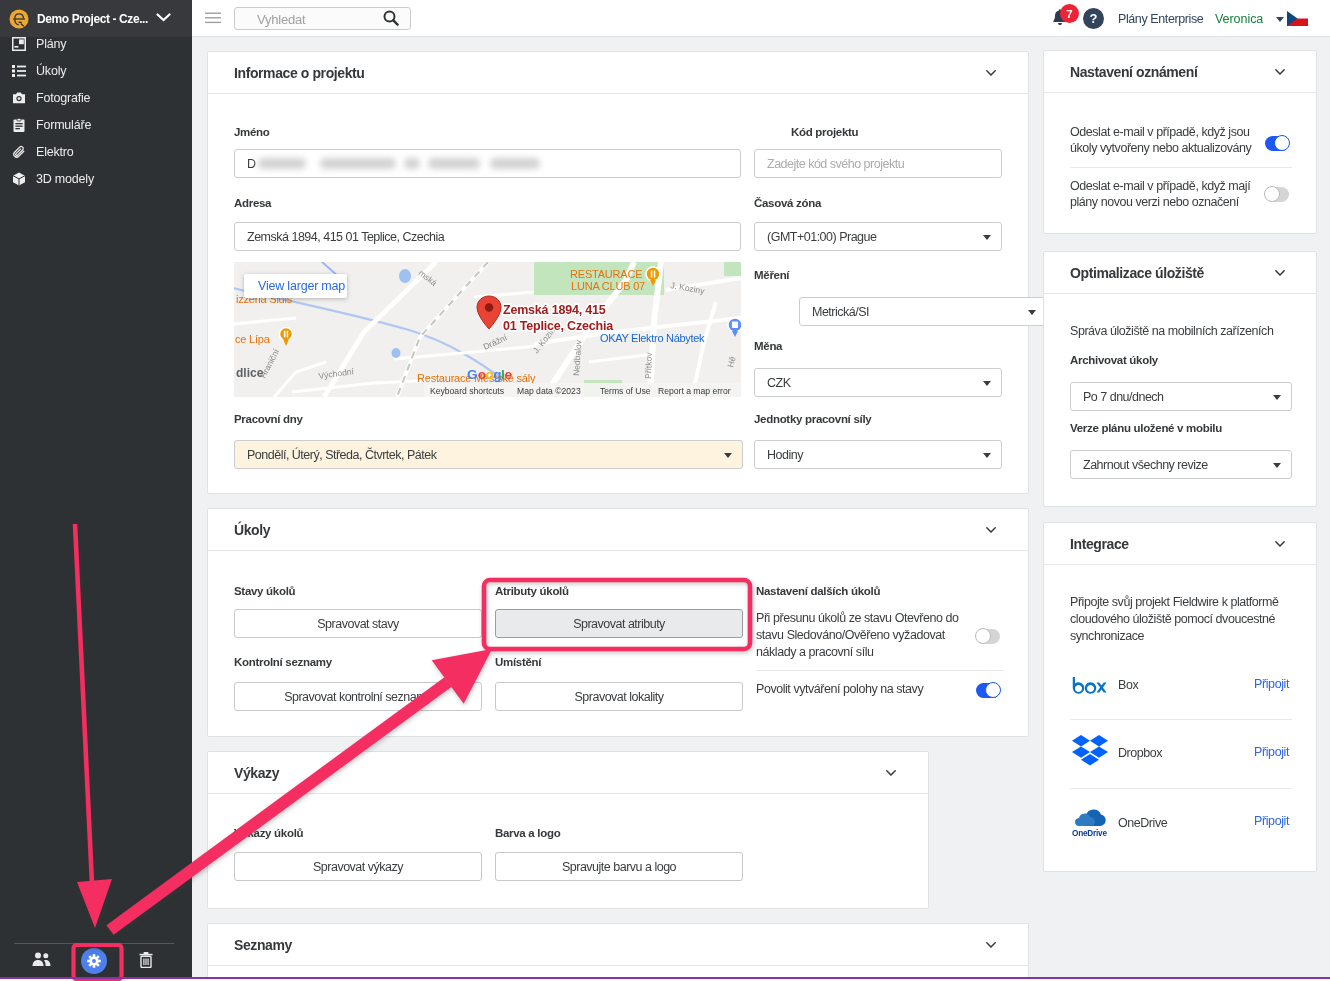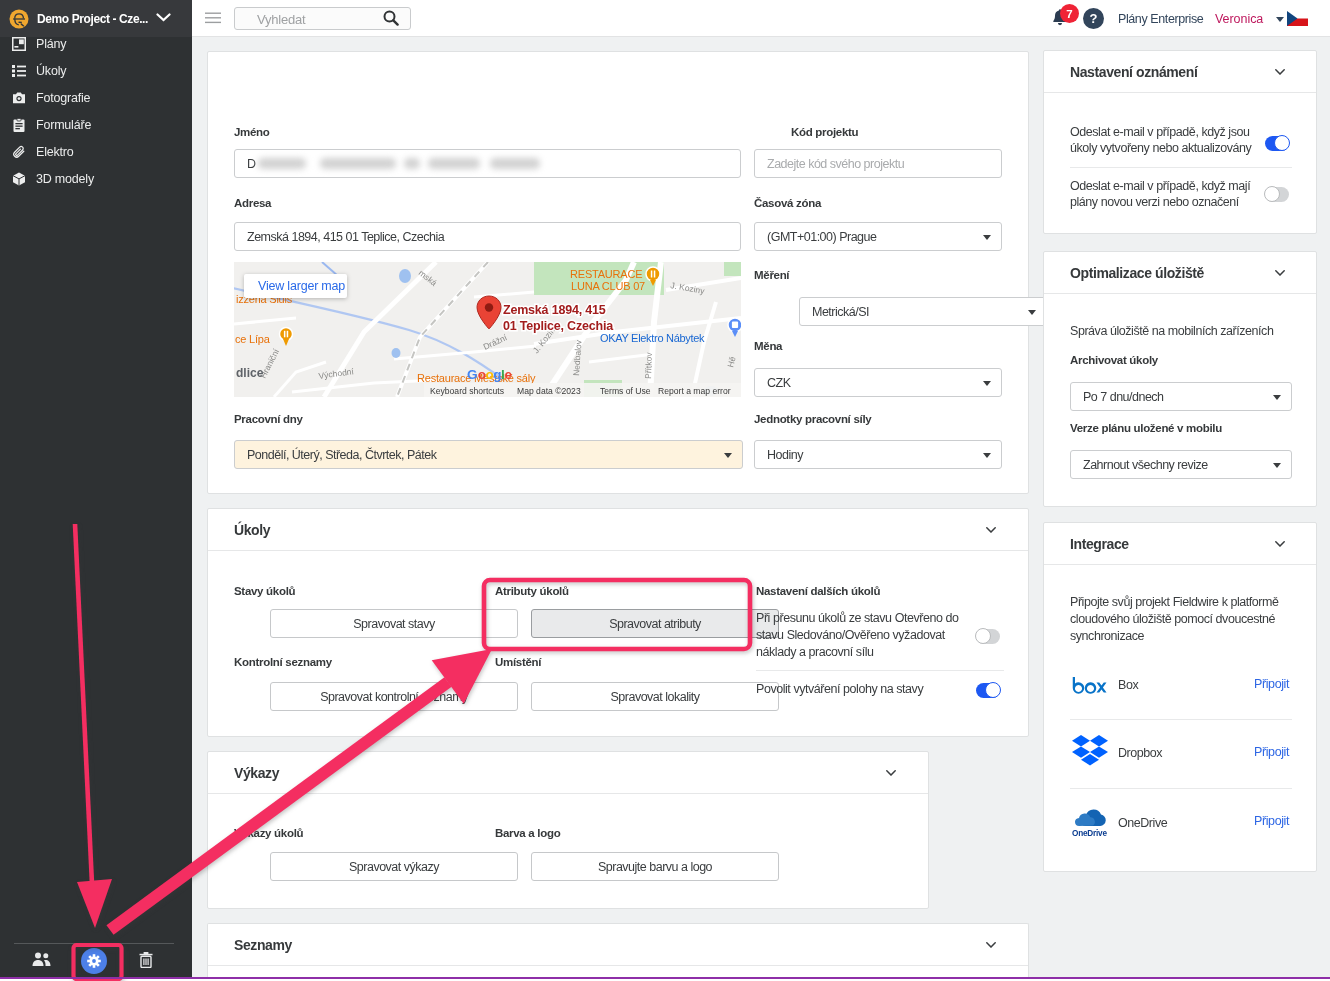--- a/index.html
+++ b/index.html
@@ -24,21 +24,21 @@
 .card { position:absolute; background:#fff; border:1px solid #dfe1e2; border-radius:2px; }
 .chead { position:absolute; left:0; top:0; right:0; height:42px; border-bottom:1px solid #e6e7e8; }
 .chead .t { position:absolute; left:26px; top:13px; font-size:14px; font-weight:bold; letter-spacing:-0.4px; color:#36393b; }
 .chev { position:absolute; width:12px; height:7px; }
 .lbl { position:absolute; font-size:11.5px; font-weight:bold; letter-spacing:-0.3px; color:#36393b; }
 .txt { position:absolute; font-size:12.5px; letter-spacing:-0.45px; color:#3a3d3f; }
 .inp { position:absolute; height:29px; background:#fff; border:1px solid #cbcdcf; border-radius:3px; font-size:12.5px; letter-spacing:-0.5px; color:#3a3d3f; display:flex; align-items:center; padding-left:12px; }
 .inp .ph2 { color:#a9abad; }
 .sel { position:absolute; height:29px; background:#fff; border:1px solid #cbcdcf; border-radius:3px; font-size:12.5px; letter-spacing:-0.5px; color:#3a3d3f; display:flex; align-items:center; padding-left:12px; }
 .sel:after { content:""; position:absolute; right:10px; top:12px; border-left:4px solid transparent; border-right:4px solid transparent; border-top:5px solid #3a3d3f; }
-.btn { position:absolute; height:29px; background:#fff; border:1px solid #c6c8ca; border-radius:3px; font-size:12.5px; letter-spacing:-0.5px; color:#3a3d3f; display:flex; align-items:center; justify-content:center;margin-left:36px; }
+.btn { position:absolute; height:29px; background:#fff; border:1px solid #c6c8ca; border-radius:3px; font-size:12.5px; letter-spacing:-0.5px; color:#3a3d3f; display:flex; align-items:center; justify-content:center; }
 .toggle { position:absolute; width:24px; height:15px; border-radius:8px; }
 .toggle .knob { position:absolute; top:-1px; width:16px; height:16px; border-radius:50%; background:#fff; border:1px solid #b9bbbd; }
 .ton { background:#1d58f2; }
 .ton .knob { left:8.5px; border-color:#1d58f2; }
 .toff { background:#d3d5d7; }
 .toff .knob { left:-1px; }
 .rowdiv { position:absolute; height:1px; background:#e8e9ea; }
 .link { position:absolute; font-size:12.5px; letter-spacing:-0.4px; color:#2d66e4; }
 </style>
 </head>
@@ -61,21 +61,21 @@
     <circle cx="6.5" cy="6.5" r="5" fill="none" stroke="#303335" stroke-width="2"></circle>
     <line x1="10.3" y1="10.3" x2="14.6" y2="14.6" stroke="#303335" stroke-width="2.4" stroke-linecap="round"></line>
   </svg>
   <svg class="abs" style="left:1051px;top:9px;" width="18" height="19" viewBox="0 0 20 21">
     <path d="M8.8 1.5 a1.2 1.2 0 0 1 2.4 0 c2.9 0.6 4.3 2.8 4.3 5.5 c0 3.6 0.8 5 1.9 6.2 a0.7 0.7 0 0 1 -0.5 1.2 h-13.8 a0.7 0.7 0 0 1 -0.5 -1.2 c1.1-1.2 1.9-2.6 1.9-6.2 c0-2.7 1.4-4.9 4.3-5.5 z" fill="#2c3c51"></path>
     <path d="M7.7 15.6 a2.3 2.3 0 0 0 4.6 0 z" fill="#2c3c51"></path>
   </svg>
   <div class="abs" style="left:1060px;top:4px;width:19px;height:19px;border-radius:50%;background:#ef2336;color:#fff;font-size:11.5px;font-weight:bold;display:flex;align-items:center;justify-content:center;">7</div>
   <div class="abs" style="left:1083px;top:8px;width:21px;height:21px;border-radius:50%;background:#32455b;color:#fff;font-size:13px;font-weight:bold;display:flex;align-items:center;justify-content:center;">?</div>
   <div class="abs" style="left:1118px;top:12px;font-size:12.5px;letter-spacing:-0.4px;color:#32455b;">Plány Enterprise</div>
-  <div class="abs" style="left:1215px;top:12px;font-size:12.5px;letter-spacing:-0.05px;color:#be185d;">Veronica</div>
+  <div class="abs" style="left:1215px;top:12px;font-size:12.5px;letter-spacing:-0.05px;color:#15803d;">Veronica</div>
   <div class="abs" style="left:1276px;top:17px;width:0;height:0;border-left:4.5px solid transparent;border-right:4.5px solid transparent;border-top:5px solid #32455b;"></div>
   <svg class="abs" style="left:1287px;top:11px;" width="21" height="15" viewBox="0 0 21 15">
     <rect width="21" height="7.5" fill="#fff"></rect>
       <rect y="7.5" width="21" height="7.5" fill="#d7141a"></rect>
     <path d="M0 0 L10.5 7.5 L0 15 Z" fill="#11457e"></path>
   </svg>
   <div id="sidehead" class="abs">
       <span class="title">Demo Project - Cze...</span>
     </div>
   <svg class="abs" style="left:9px;top:9px;" width="20" height="20" viewBox="0 0 21 21">
@@ -165,20 +165,26 @@
   </svg>
   <svg class="abs" style="left:139px;top:952px;" width="14" height="16" viewBox="0 0 14 16">
     <rect x="2" y="4.2" width="10" height="11.3" rx="1" fill="none" stroke="#e9eaeb" stroke-width="1.4"></rect>
     <rect x="0.5" y="1.8" width="13" height="1.5" fill="#e9eaeb"></rect>
     <rect x="4.6" y="0" width="4.8" height="2.2" fill="#e9eaeb"></rect>
     <line x1="4.9" y1="6.5" x2="4.9" y2="13" stroke="#e9eaeb" stroke-width="1.2"></line>
     <line x1="7" y1="6.5" x2="7" y2="13" stroke="#e9eaeb" stroke-width="1.2"></line>
     <line x1="9.1" y1="6.5" x2="9.1" y2="13" stroke="#e9eaeb" stroke-width="1.2"></line>
   </svg>
   <div class="card" style="left:207px;top:51px;width:822px;height:443px;">
+    <div class="chead">
+        <span class="t">Informace o projektu</span>
+      <svg class="chev" style="right:32px;top:18px;width:10px;height:6px;" viewBox="0 0 10 6">
+          <path d="M0.8 0.8 L5 5 L9.2 0.8" fill="none" stroke="#3a3d3f" stroke-width="1.5" stroke-linecap="round"></path>
+        </svg>
+    </div>
     <div class="lbl" style="left:26px;top:74px;">Jméno</div>
     <div class="inp" style="left:26px;top:97px;width:507px;">
       <span>D</span>
       <span style="display:inline-block;width:48px;height:11px;background:#d2d2d2;border-radius:5px;filter:blur(3px);margin-left:2px;"></span>
       <span style="display:inline-block;width:76px;height:11px;background:#d2d2d2;border-radius:5px;filter:blur(3px);margin-left:14px;"></span>
       <span style="display:inline-block;width:16px;height:11px;background:#d2d2d2;border-radius:5px;filter:blur(3px);margin-left:8px;"></span>
       <span style="display:inline-block;width:52px;height:11px;background:#d2d2d2;border-radius:5px;filter:blur(3px);margin-left:8px;"></span>
       <span style="display:inline-block;width:50px;height:11px;background:#d2d2d2;border-radius:5px;filter:blur(3px);margin-left:10px;"></span>
     </div>
     <div class="lbl" style="left:546px;top:74px;padding-left:37px;">Kód projektu</div>

